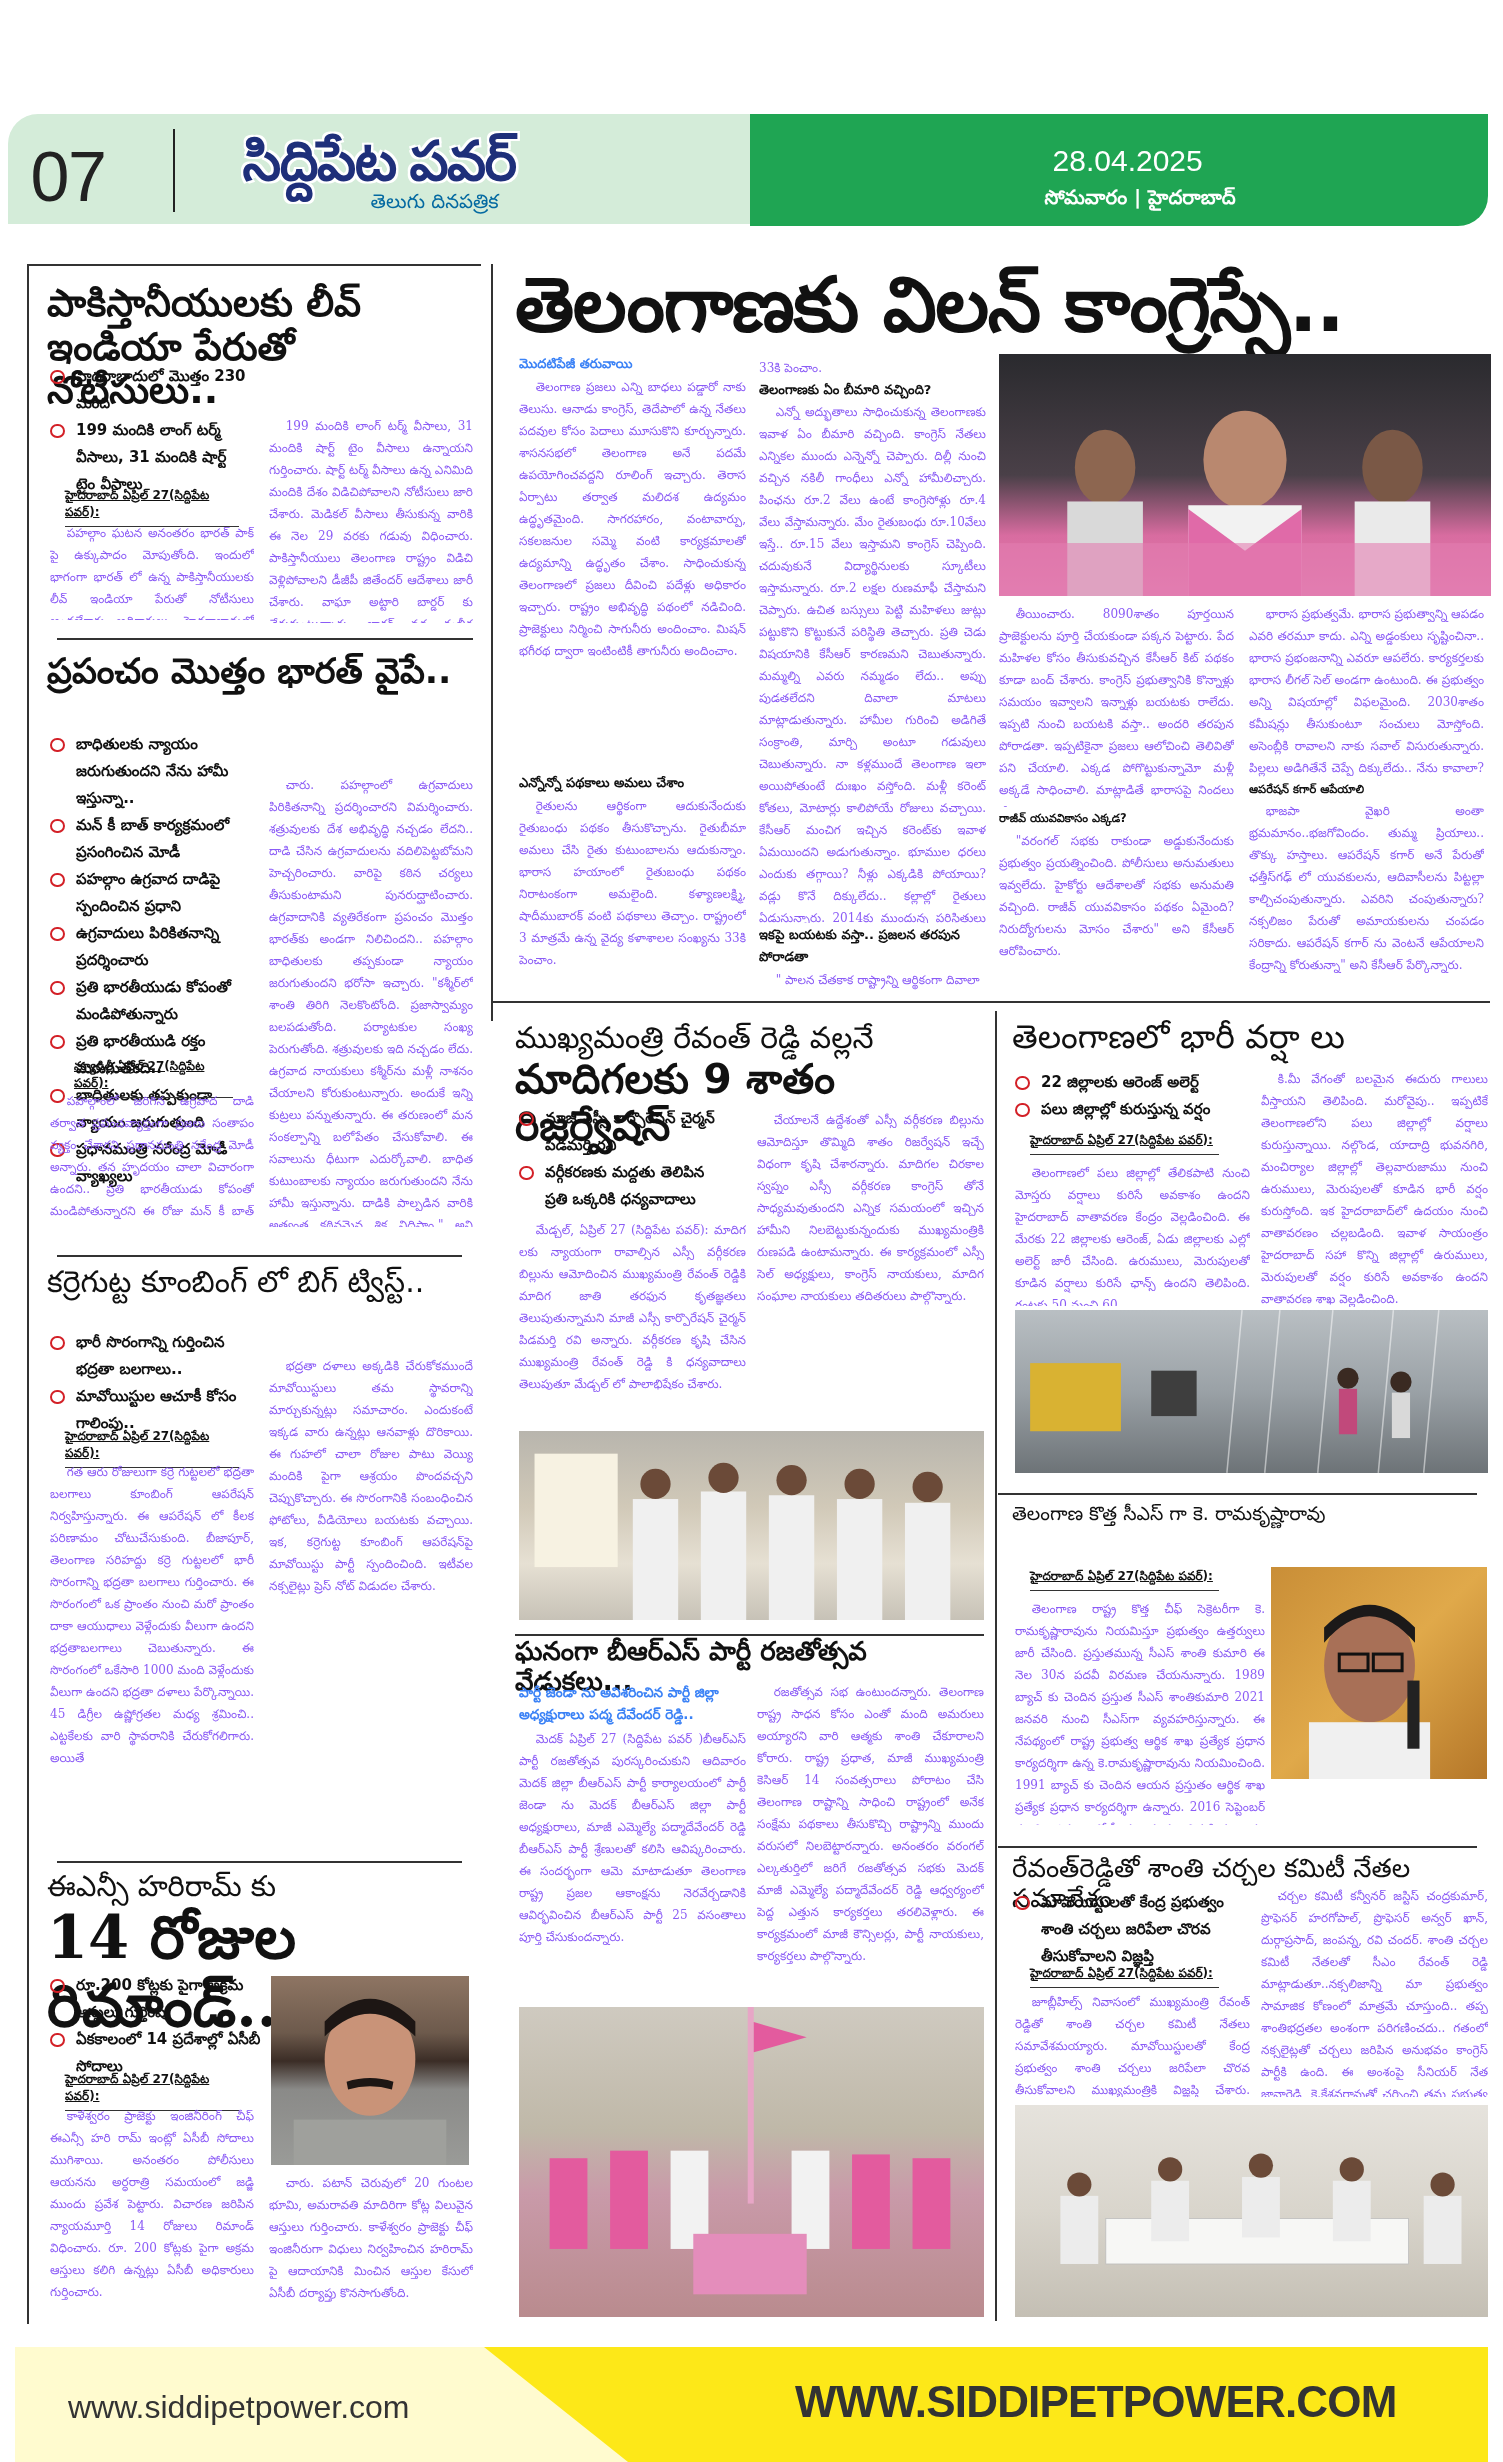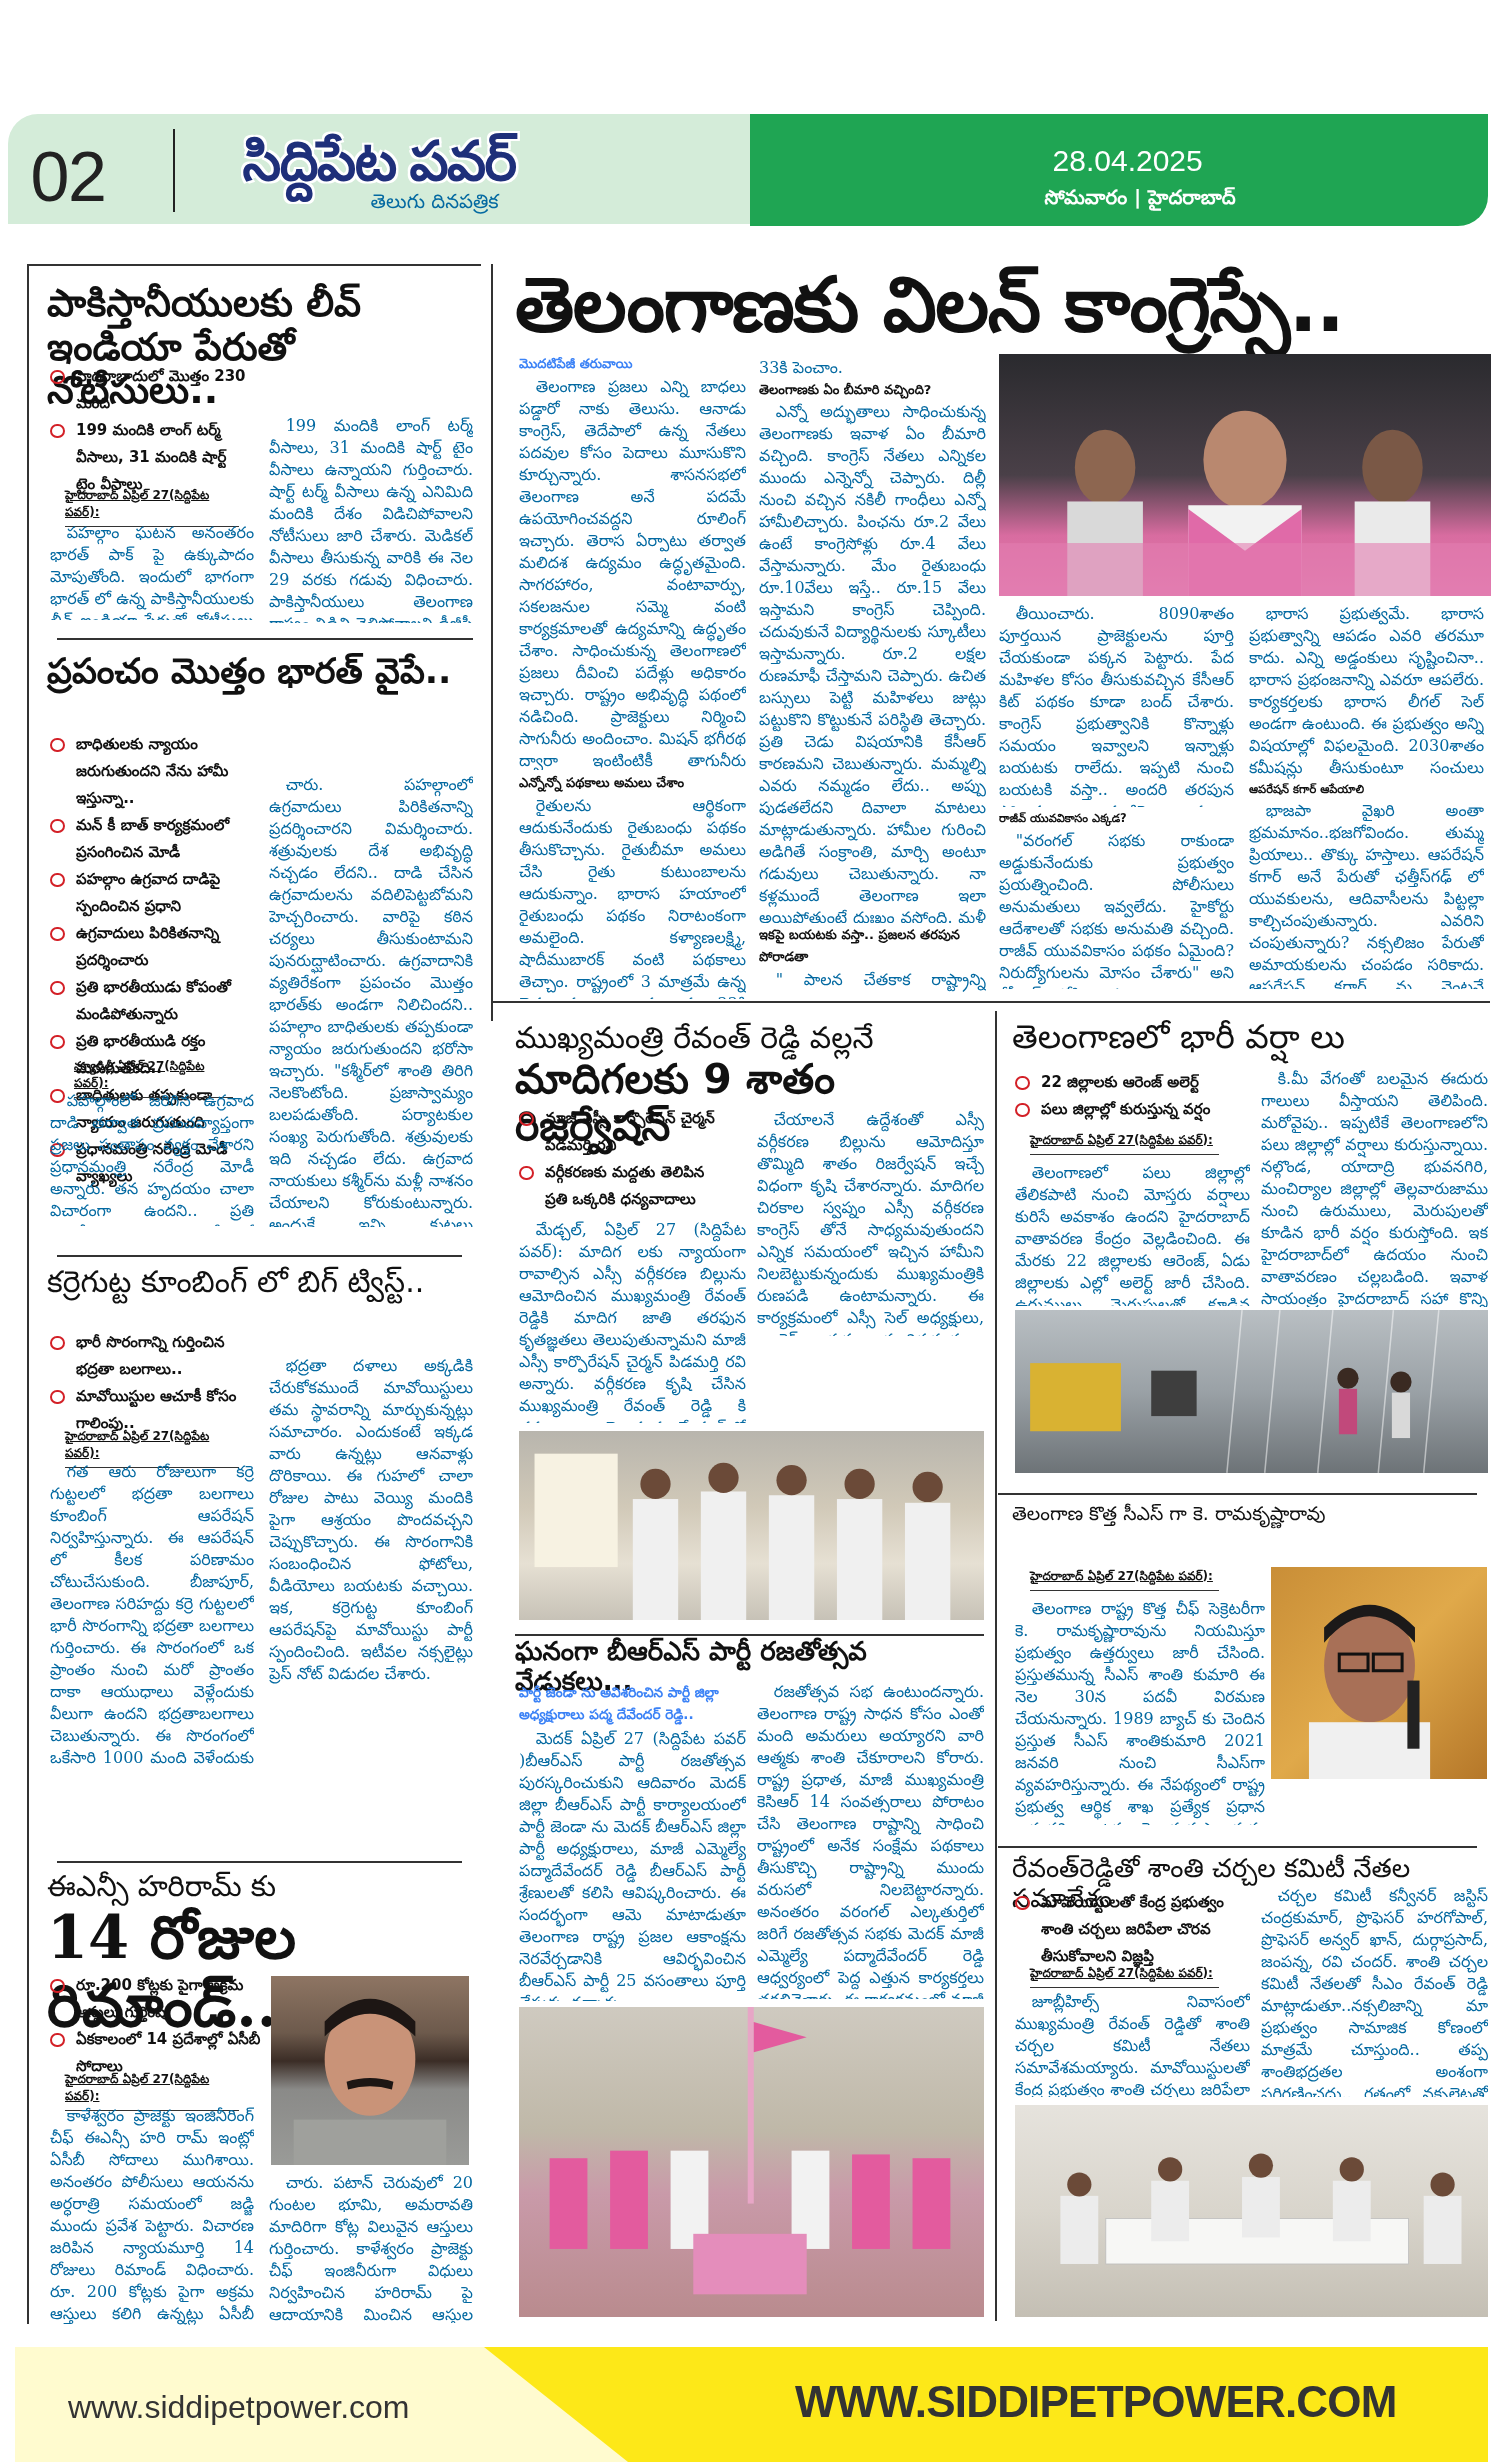--- a/index.html
+++ b/index.html
@@ -17,39 +17,39 @@
 #pub-day{left:1037px;top:72px;font-size:19.7px;color:#fff;font-weight:bold}
 
 .vline{background:#333;width:1.5px}
 .hline{background:#333;height:1.5px}
 
 .hl{font-weight:bold;color:#111;line-height:1.15;font-family:"DejaVu Sans",sans-serif}
 .bul{list-style:none}
 .bul li{position:relative;padding-left:26px;font-weight:bold;font-size:15px;line-height:27px;color:#111}
 .bul li::before{content:"";position:absolute;left:0;top:6.8px;width:10.6px;height:10.6px;border:2.3px solid #d32027;border-radius:50%}
 .dateline{font-weight:bold;font-size:13.6px;text-decoration:underline;color:#111;padding:4.5px 0;border-bottom:1.5px solid #333;display:inline-block}
-.body{font-size:16px;line-height:22px;color:#0369a1;text-align:justify;font-family:"DejaVu Serif",serif;overflow:hidden}
+.body{font-size:12px;line-height:22px;color:#8b5cf6;text-align:justify;font-family:"DejaVu Serif",serif;overflow:hidden}
 .body p{text-indent:16.7px}
 .sub{font-weight:bold;font-size:13px;color:#111;line-height:22px;font-family:"DejaVu Sans",sans-serif}
 .red{color:#3b82f6}
 .photo{overflow:hidden}
 
 #footer{left:15px;top:2347px;width:1473px;height:115px}
 #footer-left{left:0;top:0;width:100%;height:100%;background:#fffbcf}
 #footer-right{left:0;top:0;width:100%;height:100%;background:#fde818;clip-path:polygon(469px 0,100% 0,100% 100%,613px 100%)}
 #site-small{left:53px;top:42px;font-size:32px;color:#333;font-family:"Liberation Sans",sans-serif}
 #site-big{left:780px;top:30px;font-size:44px;color:#333;font-weight:bold;font-family:"Liberation Sans",sans-serif;letter-spacing:-0.8px}
 </style>
 </head>
 <body>
 
 <div id="masthead" class="abs">
   <div id="mh-left" class="abs"></div>
   <div id="mh-right" class="abs"></div>
-  <div id="page-no" class="abs">02</div>
+  <div id="page-no" class="abs">07</div>
   <div id="mh-divider" class="abs"></div>
   <div id="paper-name" class="abs">సిద్దిపేట పవర్</div>
   <div id="paper-tag" class="abs">తెలుగు దినపత్రిక</div>
   <div id="pub-date" class="abs">28.04.2025</div>
   <div id="pub-day" class="abs">సోమవారం | హైదరాబాద్</div>
 </div>
 
 <div class="abs vline" style="left:27px;top:264px;height:2060px"></div>
 <div class="abs hline" style="left:27px;top:264px;width:454px"></div>
 <div class="abs vline" style="left:491px;top:264px;height:757px"></div>

